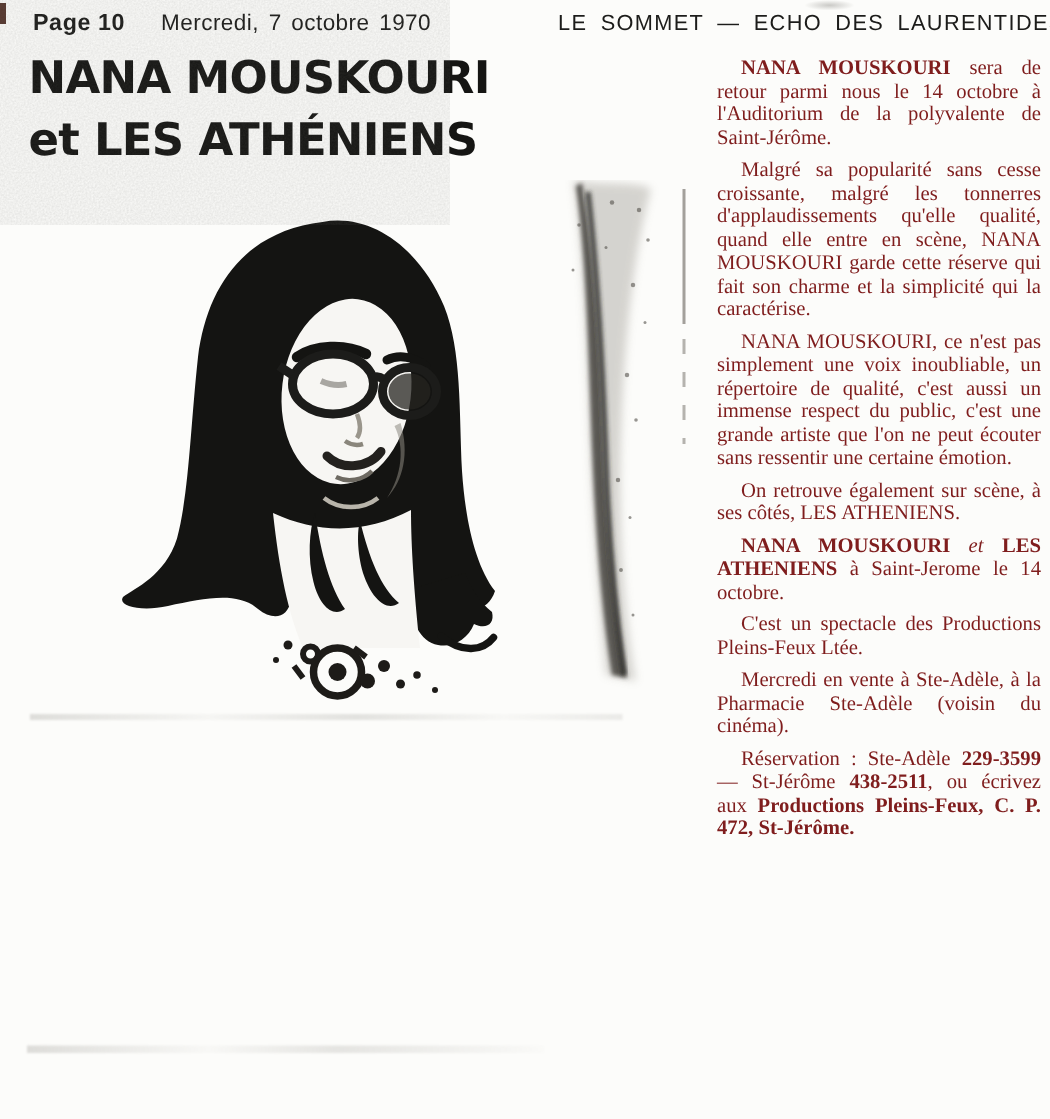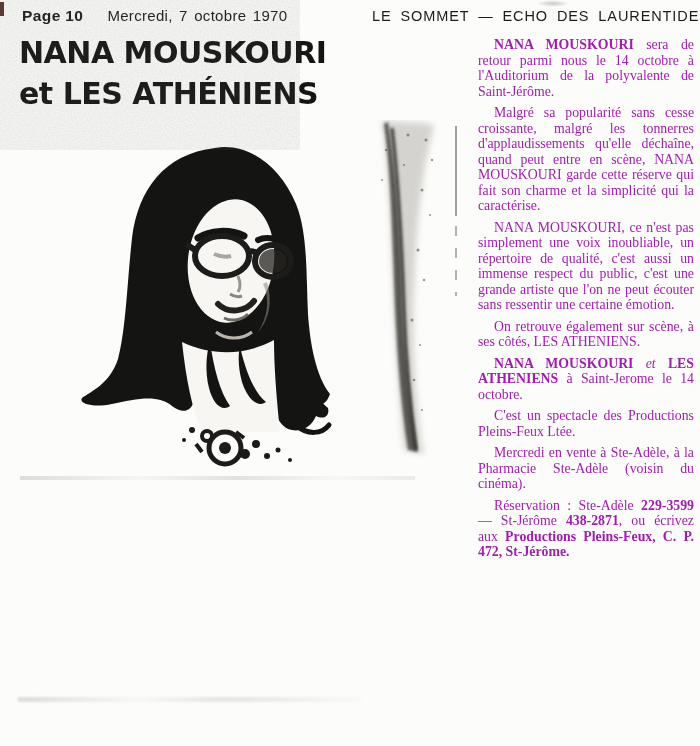--- a/index.html
+++ b/index.html
@@ -16,21 +16,21 @@
   
   .headline{
     position:absolute;left:19px;top:32px;
     font-family:"DejaVu Sans",sans-serif;font-weight:bold;
     font-size:30px;line-height:41px;letter-spacing:-.5px;color:#151513;
   }
   
   .article{
     position:absolute;left:478px;top:37px;width:216px;
     font-family:"Liberation Serif",serif;font-size:13.8px;line-height:15.5px;
-    text-align:justify;color:#a21caf;
+    text-align:justify;color:#7f1d1d;
   }
   .article p{margin:0 0 6px 0;text-indent:16px;}
   .article .b{font-weight:bold;}
   .article .i{font-style:italic;font-family:Liberation Serif, serif;}
   
   .portrait{position:absolute;left:64px;top:144px;width:276px;height:344px;}
   
   .band{position:absolute;left:374px;top:120px;width:80px;height:340px;}
   .artifact-line{position:absolute;left:455px;top:126px;width:2px;height:90px;background:#85827b;opacity:.75;}
   .artifact-dash{position:absolute;left:455px;top:226px;width:2px;height:70px;opacity:.6;
@@ -138,27 +138,27 @@
         <circle cx="8" cy="60" r="1"></circle>
       <circle cx="34" cy="15" r="1.5"></circle>
         <circle cx="30" cy="45" r="1"></circle>
     </g>
   </svg>
   <div class="artifact-line"></div>
   <div class="artifact-dash"></div>
 
   <div class="article">
       <p><span class="b">NANA MOUSKOURI</span><span> sera de retour parmi nous le 14 octobre à l'Auditorium de la polyvalente de Saint-Jérôme.</span></p>
-      <p><span>Malgré sa popularité sans cesse croissante, malgré les tonnerres d'applaudissements qu'elle déchaîne, quand peut entre en scène, </span><span>NANA MOUSKOURI</span><span> garde cette réserve qui fait son charme et la simplicité qui la caractérise.</span></p>
+      <p><span>Malgré sa popularité sans cesse croissante, malgré les tonnerres d'applaudissements qu'elle qualité, quand elle entre en scène, </span><span>NANA MOUSKOURI</span><span> garde cette réserve qui fait son charme et la simplicité qui la caractérise.</span></p>
       <p><span>NANA MOUSKOURI</span><span>, ce n'est pas simplement une voix inoubliable, un répertoire de qualité, c'est aussi un immense respect du public, c'est une grande artiste que l'on ne peut écouter sans ressentir une certaine émotion.</span></p>
       <p><span>On retrouve également sur scène, à ses côtés, LES ATHENIENS.</span></p>
       <p><span class="b">NANA MOUSKOURI</span><span class="i"> et </span><span class="b">LES ATHENIENS</span><span> à Saint-Jerome le 14 octobre.</span></p>
       <p><span>C'est un spectacle des Productions Pleins-Feux Ltée.</span></p>
       <p><span>Mercredi en vente à Ste-Adèle, à la Pharmacie Ste-Adèle (voisin du cinéma).</span></p>
-      <p><span>Réservation : Ste-Adèle </span><span class="b">229-3599</span><span> — St-Jérôme </span><span class="b">438-2871</span><span>, ou écrivez aux </span><span class="b">Productions Pleins-Feux, C. P. 472, St-Jérôme.</span></p>
+      <p><span>Réservation : Ste-Adèle </span><span class="b">229-3599</span><span> — St-Jérôme </span><span class="b">438-2511</span><span>, ou écrivez aux </span><span class="b">Productions Pleins-Feux, C. P. 472, St-Jérôme.</span></p>
     </div>
 
   <div class="streak-photo"></div>
   <div class="streak-bottom"></div>
   <div class="corner-mark"></div>
   <div class="top-smudge"></div>
 
   <svg class="grain" aria-hidden="true">
     <filter id="grain-f">
       <feTurbulence type="fractalNoise" baseFrequency="0.8" numOctaves="2" stitchTiles="stitch"></feTurbulence>

